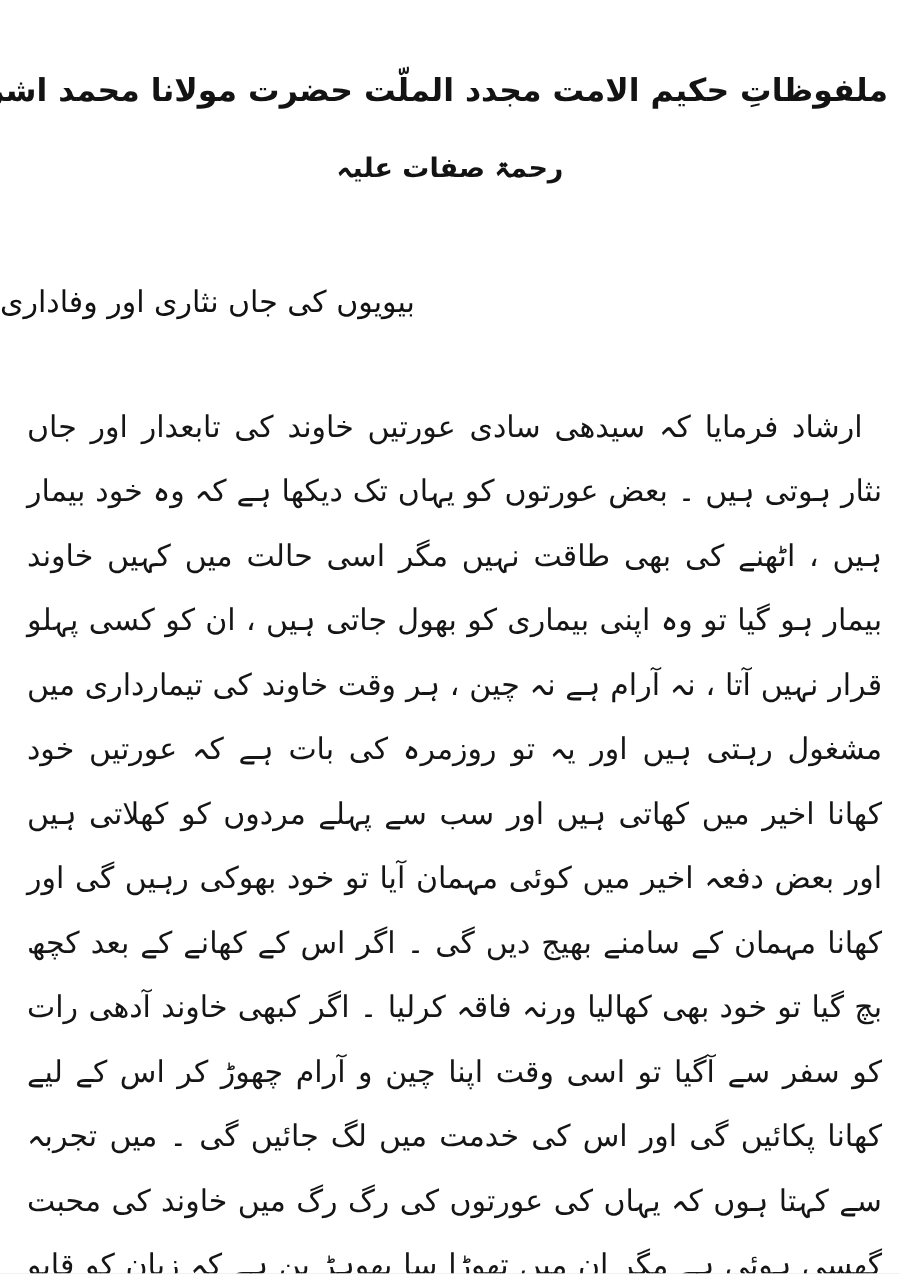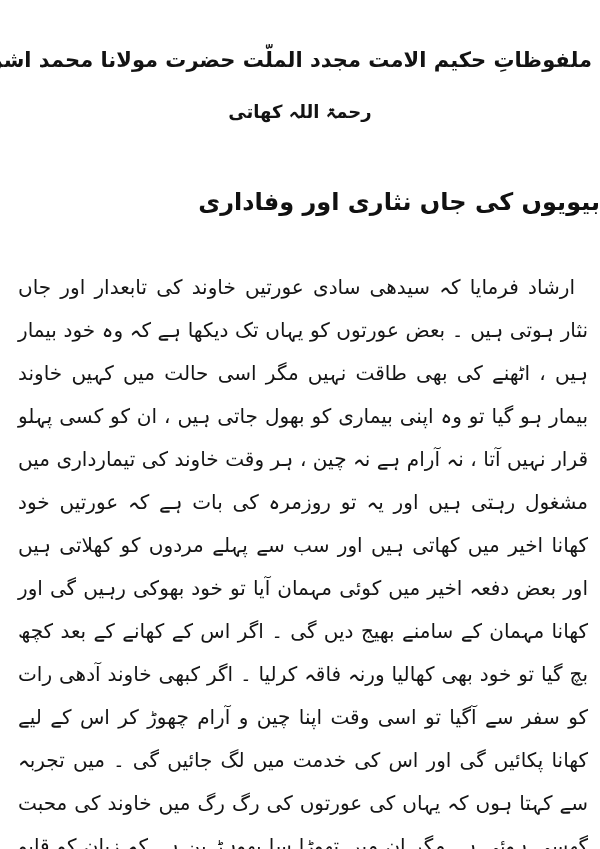--- a/index.html
+++ b/index.html
@@ -32,23 +32,23 @@
   }
   .blessing {
     margin-top: 24px;
     text-align: center;
     font-size: 18px;
     font-weight: bold;
     color: #131313;
   }
   .section-heading {
     margin-top: 66px;
-    text-align: right;
-    font-size: 24px;
-    font-weight: bold;
+    text-align: left;
+    font-size: 20px;
+    font-weight: normal;
     color: #111111;
   }
   .body-text {
     margin-top: 50px;
     padding: 0 12px 0 18px;
     font-size: 20px;
     line-height: 43px;
     text-align: justify;
     text-indent: 13px;
     color: #151515;
@@ -62,21 +62,21 @@
     color: #161616;
   }
 </style>
 </head>
 <body>
 
 <div class="page">
 
   <div class="main-title">ملفوظاتِ حکیم الامت مجدد الملّت حضرت مولانا محمد اشرف علی تھانوی</div>
 
-  <div class="blessing">رحمۃ اللہ کھاتی</div>
+  <div class="blessing">رحمۃ صفات علیہ</div>
 
   <div class="section-heading">بیویوں کی جاں نثاری اور وفاداری</div>
 
   <div class="body-text">ارشاد فرمایا کہ سیدھی سادی عورتیں خاوند کی تابعدار اور جاں نثار ہوتی ہیں ۔ بعض عورتوں کو یہاں تک دیکھا ہے کہ وہ خود بیمار ہیں ، اٹھنے کی بھی طاقت نہیں مگر اسی حالت میں کہیں خاوند بیمار ہو گیا تو وہ اپنی بیماری کو بھول جاتی ہیں ، ان کو کسی پہلو قرار نہیں آتا ، نہ آرام ہے نہ چین ، ہر وقت خاوند کی تیمارداری میں مشغول رہتی ہیں اور یہ تو روزمرہ کی بات ہے کہ عورتیں خود کھانا اخیر میں کھاتی ہیں اور سب سے پہلے مردوں کو کھلاتی ہیں اور بعض دفعہ اخیر میں کوئی مہمان آیا تو خود بھوکی رہیں گی اور کھانا مہمان کے سامنے بھیج دیں گی ۔ اگر اس کے کھانے کے بعد کچھ بچ گیا تو خود بھی کھالیا ورنہ فاقہ کرلیا ۔ اگر کبھی خاوند آدھی رات کو سفر سے آگیا تو اسی وقت اپنا چین و آرام چھوڑ کر اس کے لیے کھانا پکائیں گی اور اس کی خدمت میں لگ جائیں گی ۔ میں تجربہ سے کہتا ہوں کہ یہاں کی عورتوں کی رگ رگ میں خاوند کی محبت گھسی ہوئی ہے مگر ان میں تھوڑا سا پھوہڑ پن ہے کہ زبان کو قابو میں نہیں رکھ سکتیں ۔ (لیکن) اور صفات ایسے ہیں کہ اس کے واسطے سب ناز گوارا کیے جاسکتے ہیں اور ان کے سامنے کسی عیب پر بھی نظر نہیں پڑنا چاہئے ۔</div>
 
   <div class="citation">(تحفۂ زوجین، صفحہ ۹۵)</div>
 
 </div>
 
 </body></html>

